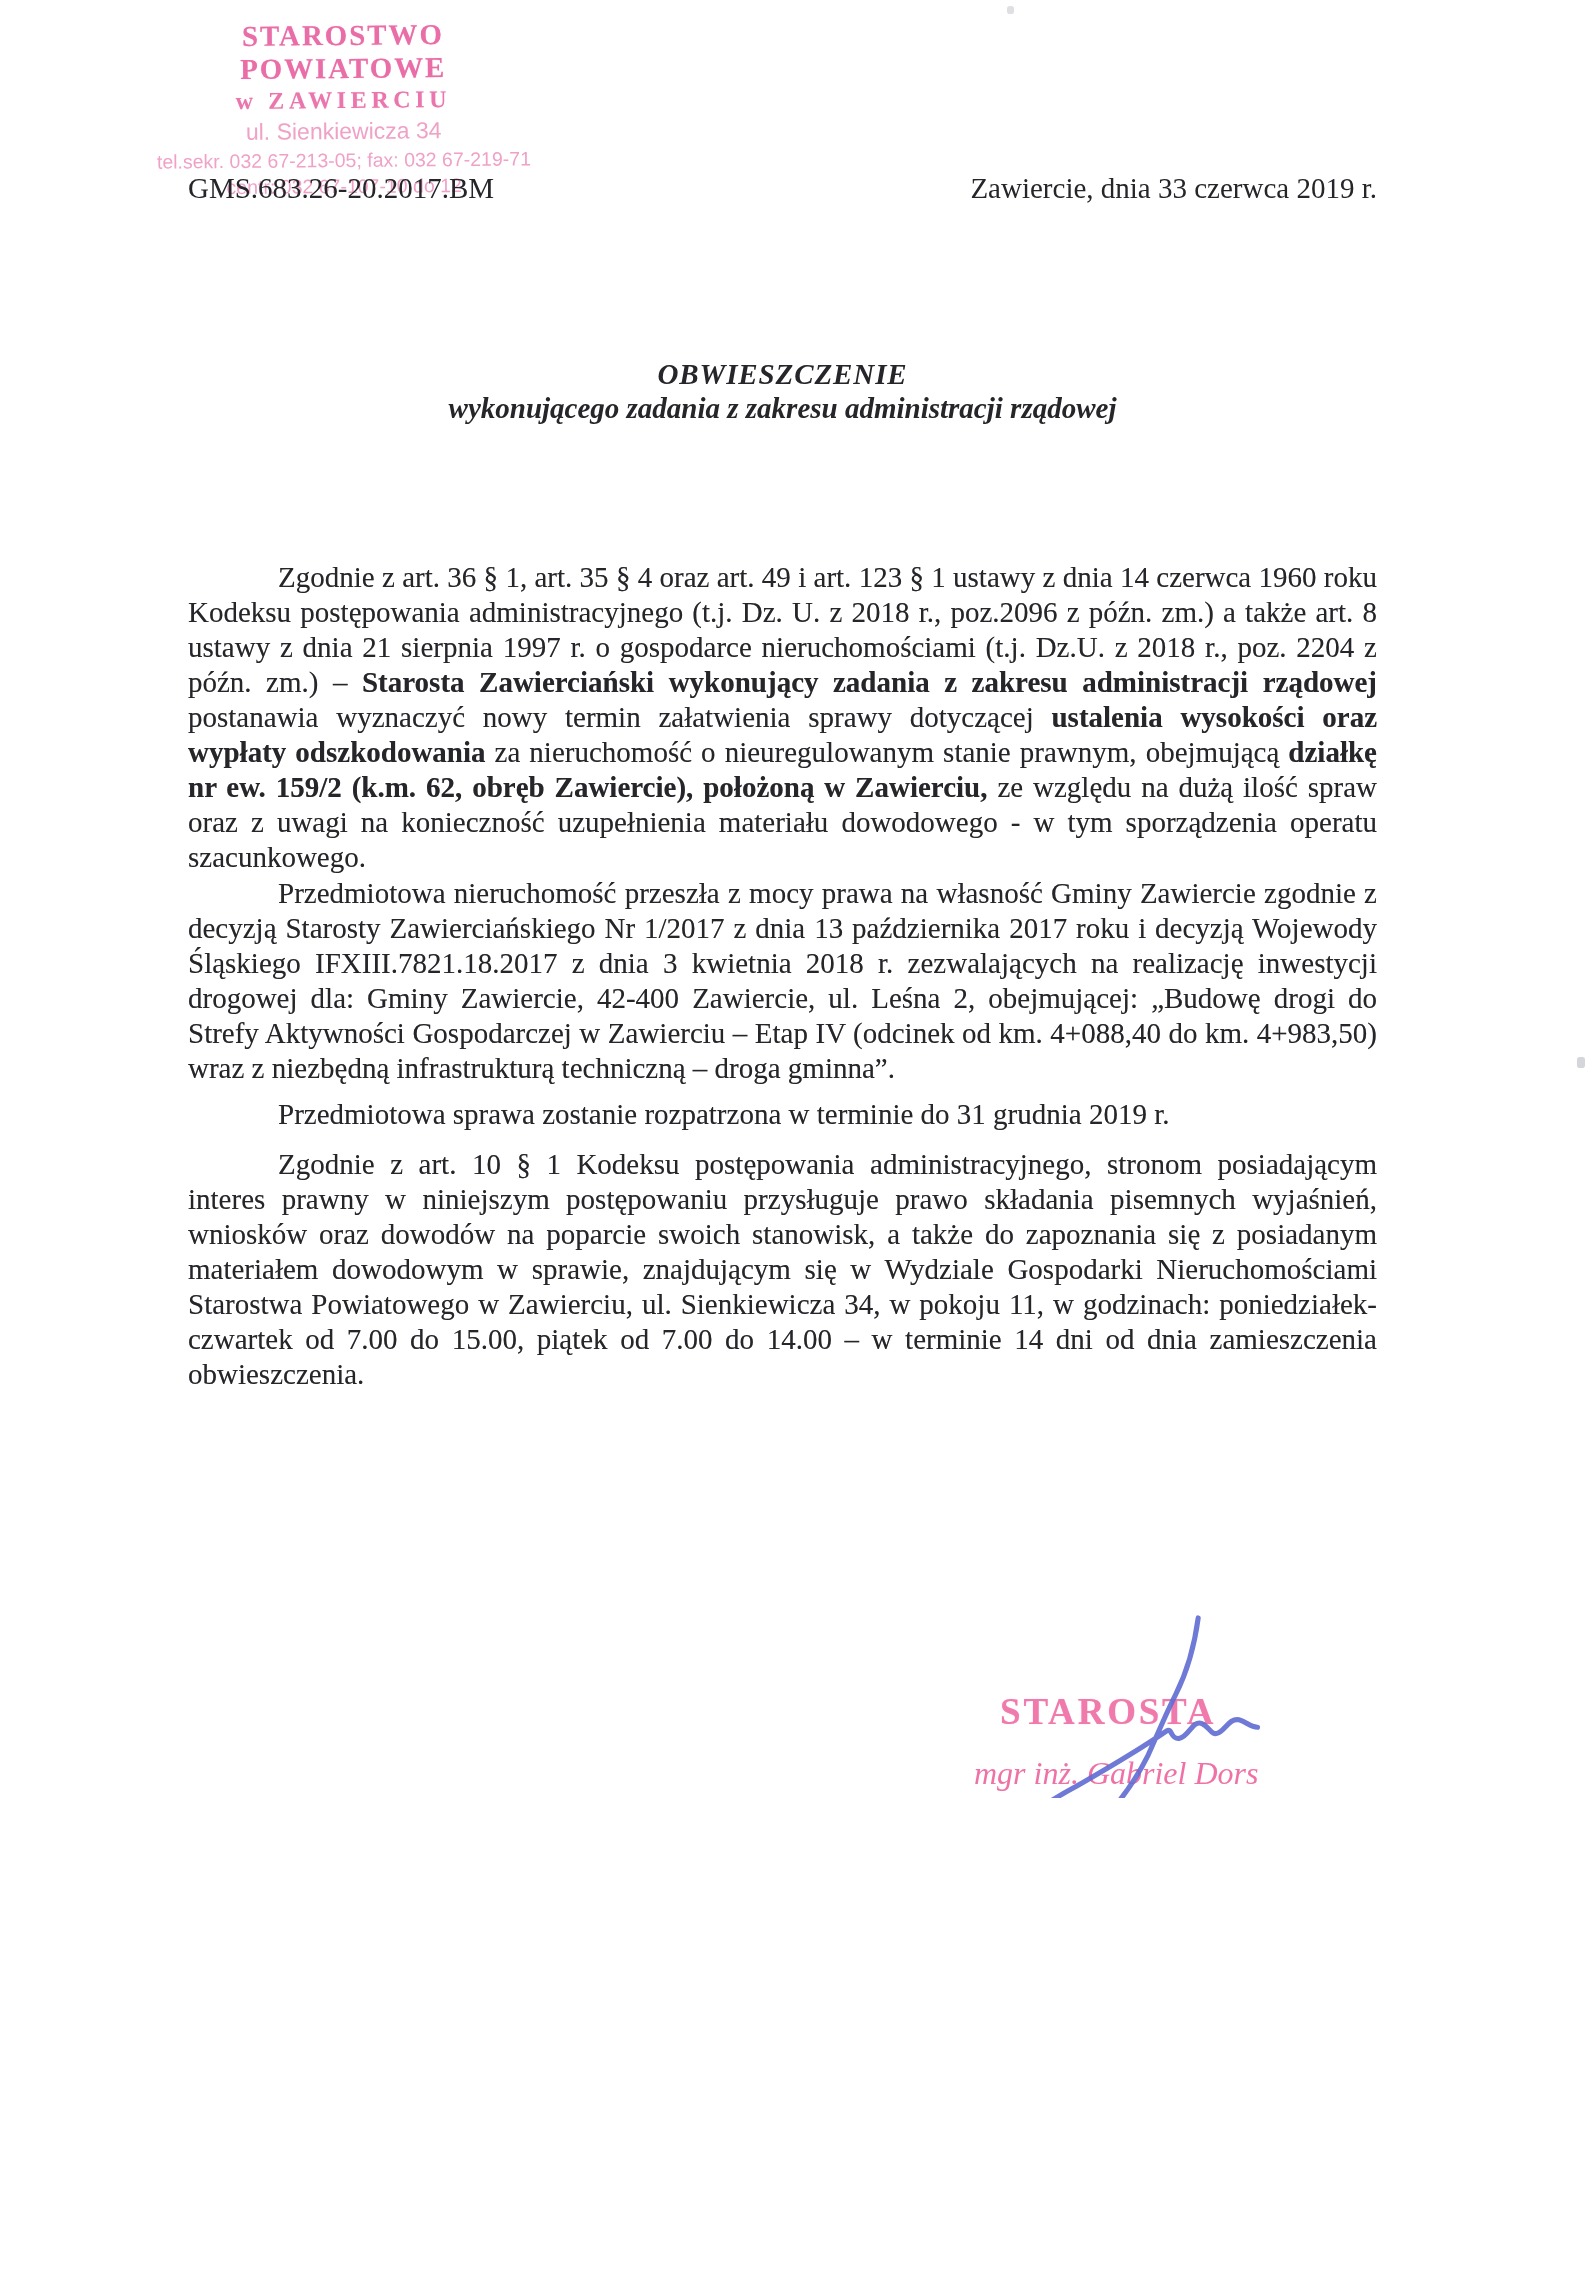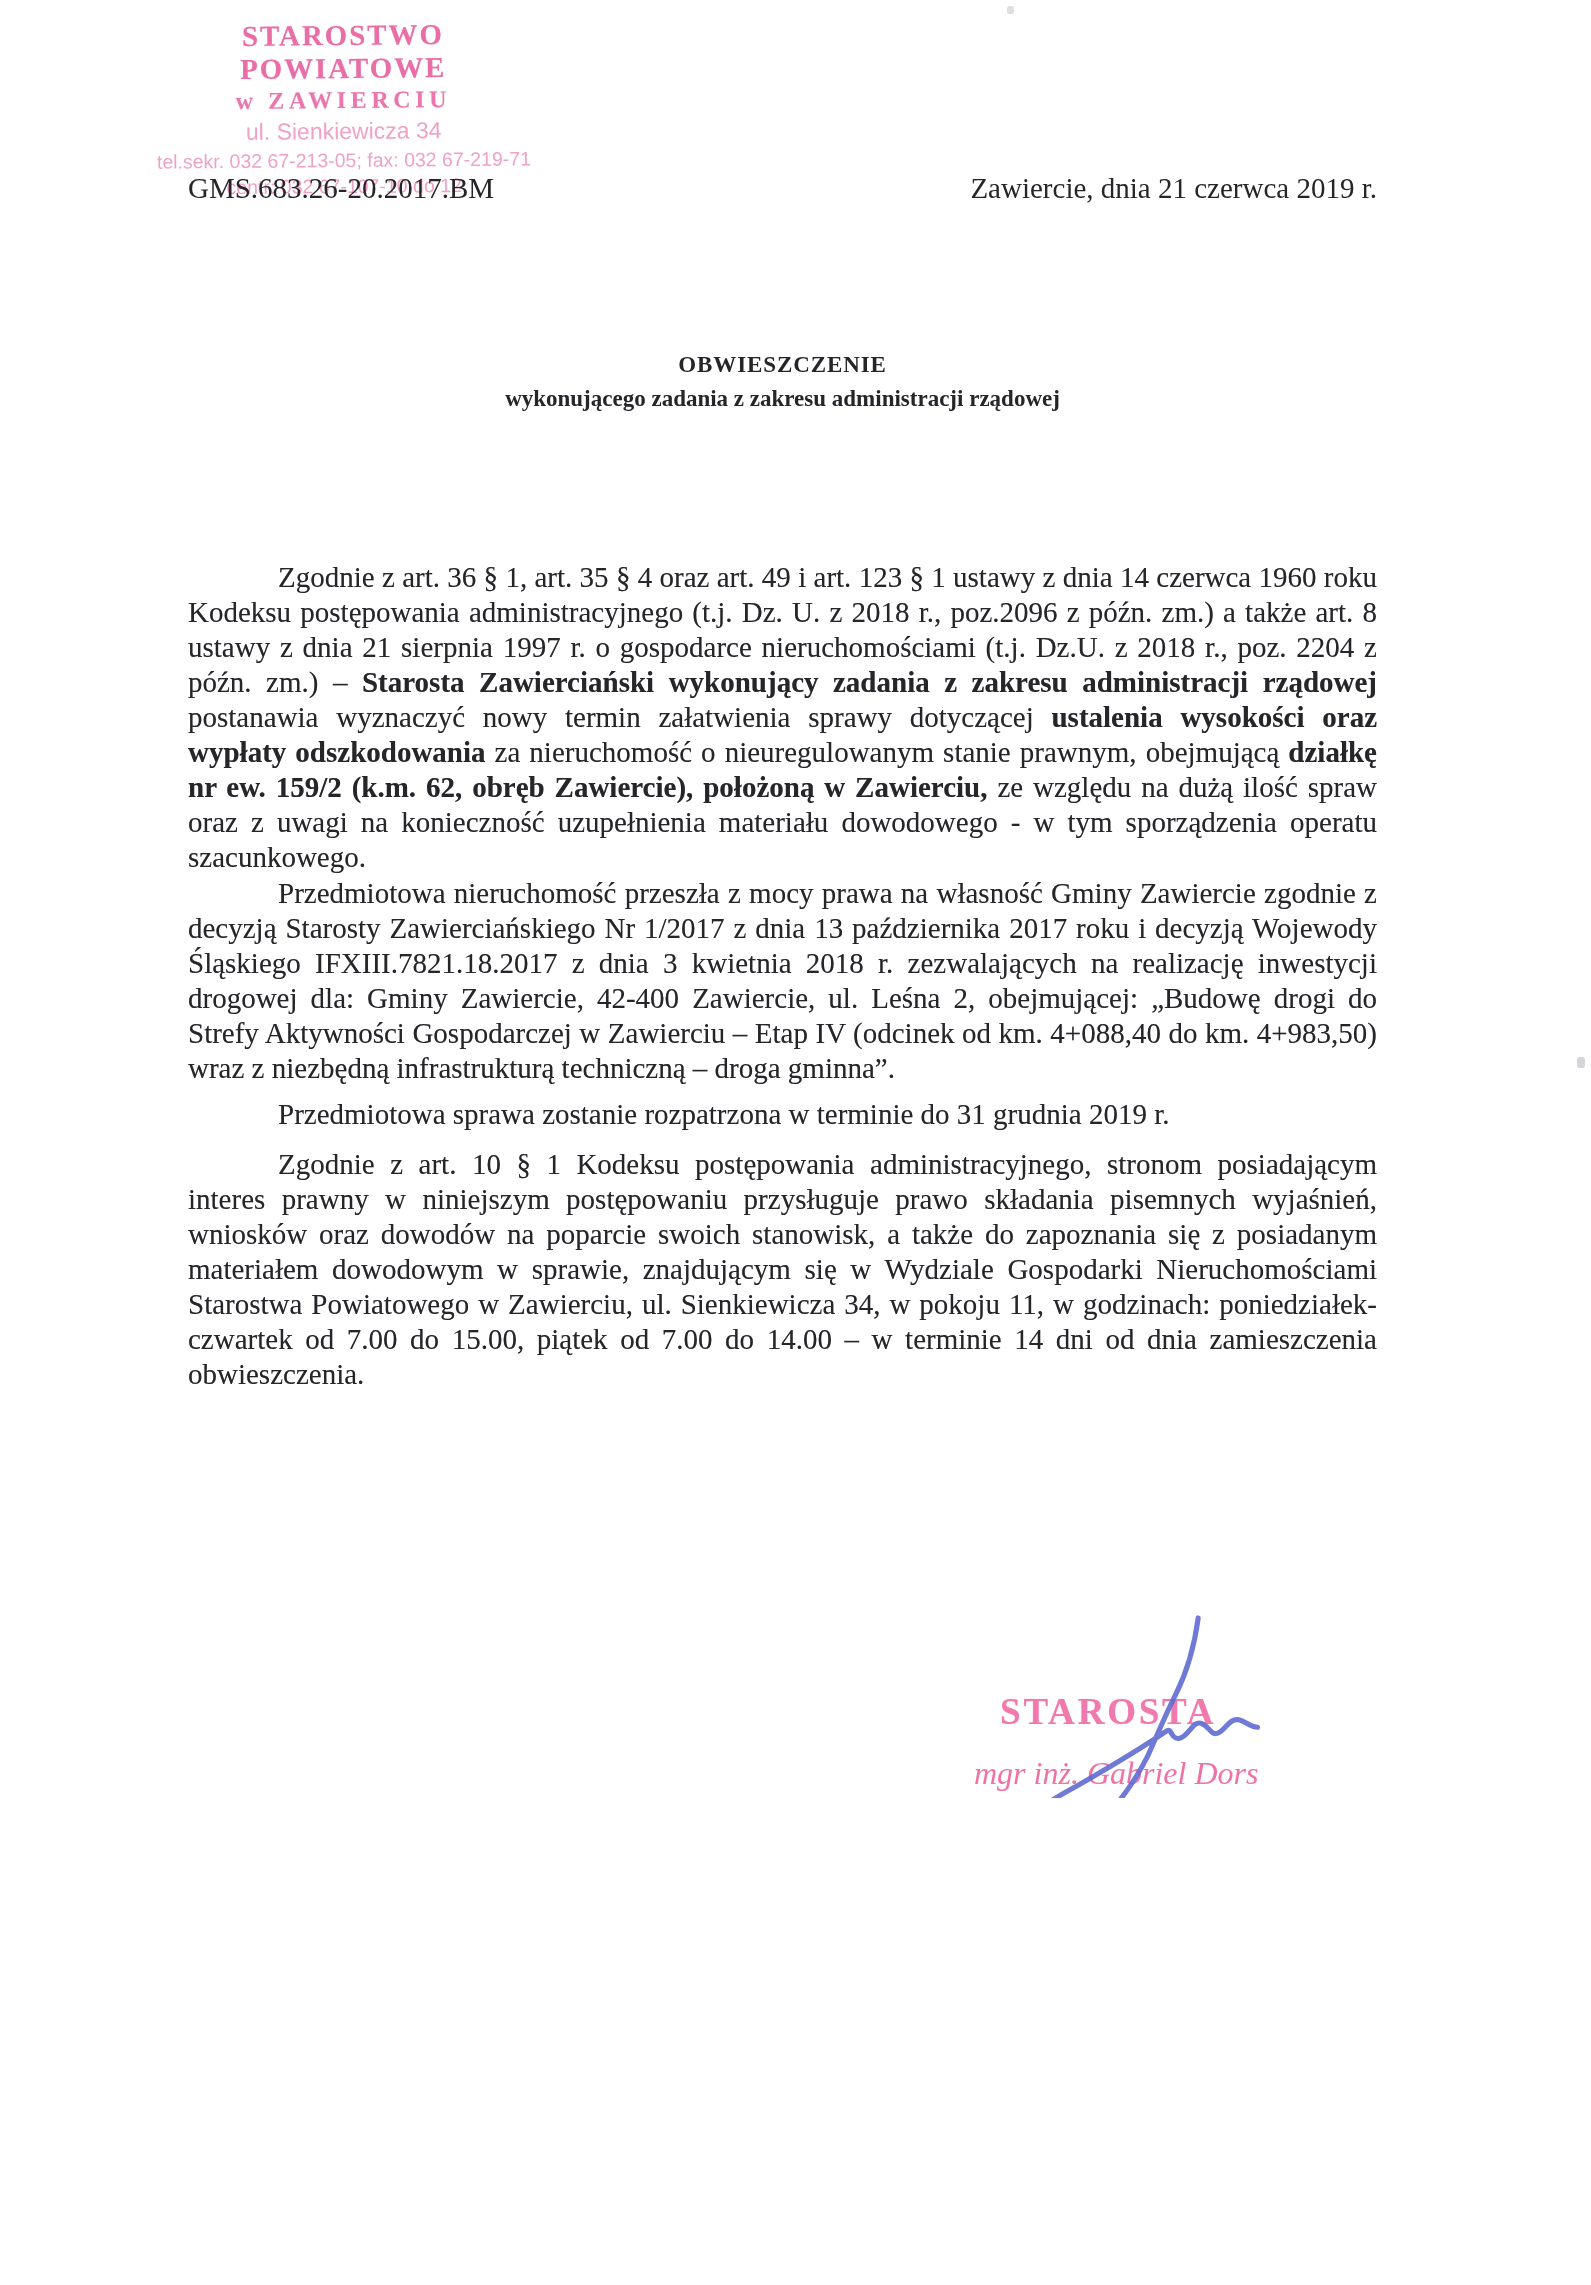--- a/index.html
+++ b/index.html
@@ -28,23 +28,23 @@
   
   .ref-row{
     position:absolute;left:188px;top:172px;width:1189px;
     display:flex;justify-content:space-between;
     font-size:29px;
     align-items:flex-end;
   }
 
   
   .title-block{
-    position:absolute;left:188px;top:348px;width:1189px;
+    position:absolute;left:188px;top:357px;width:1189px;
     text-align:center;font-weight:bold;
-    font-size:23px;line-height:34px;
+    font-size:29px;line-height:34px;font-style:italic;
   }
   .title-block .t1{letter-spacing:0.9px;}
 
   
   .body-text{
     position:absolute;left:188px;top:560px;width:1189px;
     font-size:29px;line-height:35px;
     text-align:justify;
     text-shadow:0 0 0.5px rgba(20,20,25,.35);
   }
@@ -94,21 +94,21 @@
   <div class="office-stamp">
     <div class="l1">STAROSTWO POWIATOWE</div>
     <div class="l2">w ZAWIERCIU</div>
     <div class="l3">ul. Sienkiewicza 34</div>
     <div class="l4">tel.sekr. 032 67-213-05; fax: 032 67-219-71</div>
     <div class="l5">centr: 032 67-107-10 do 12</div>
   </div>
 
   <div class="ref-row">
     <span>GMS.683.26-20.2017.BM</span>
-    <span>Zawiercie, dnia 21 czerwca 2019 r.</span>
+    <span>Zawiercie, dnia 33 czerwca 2019 r.</span>
   </div>
 
   <div class="title-block">
     <div class="t1">OBWIESZCZENIE</div>
     <div class="t3">wykonującego zadania z zakresu administracji rządowej</div>
   </div>
 
   <div class="body-text">
     <p class="p1"><span>Zgodnie z art. 36 § 1, art. 35 § 4 oraz art. 49 i art. 123 § 1 ustawy z dnia 14 czerwca 1960 roku Kodeksu postępowania administracyjnego (t.j. Dz. U. z 2018 r., poz.2096 z późn. zm.) a także art. 8 ustawy z dnia 21 sierpnia 1997 r. o gospodarce nieruchomościami (t.j. Dz.U. z 2018 r., poz. 2204 z późn. zm.) – </span><span class="b">Starosta Zawierciański wykonujący zadania z zakresu administracji rządowej</span><span> postanawia wyznaczyć nowy termin załatwienia sprawy dotyczącej </span><span class="b">ustalenia wysokości oraz wypłaty odszkodowania</span><span> za nieruchomość o nieuregulowanym stanie prawnym, obejmującą </span><span class="b">działkę nr ew. 159/2 (k.m. 62, obręb Zawiercie), położoną w Zawierciu,</span><span> ze względu na dużą ilość spraw oraz z uwagi na konieczność uzupełnienia materiału dowodowego - w tym sporządzenia operatu szacunkowego.</span></p>
     <p class="p2">Przedmiotowa nieruchomość przeszła z mocy prawa na własność Gminy Zawiercie zgodnie z decyzją Starosty Zawierciańskiego Nr 1/2017 z dnia 13 października 2017 roku i decyzją Wojewody Śląskiego IFXIII.7821.18.2017 z dnia 3 kwietnia 2018 r. zezwalających na realizację inwestycji drogowej dla: Gminy Zawiercie, 42-400 Zawiercie, ul. Leśna 2, obejmującej: „Budowę drogi do Strefy Aktywności Gospodarczej w Zawierciu – Etap IV (odcinek od km. 4+088,40 do km. 4+983,50) wraz z niezbędną infrastrukturą techniczną – droga gminna”.</p>

